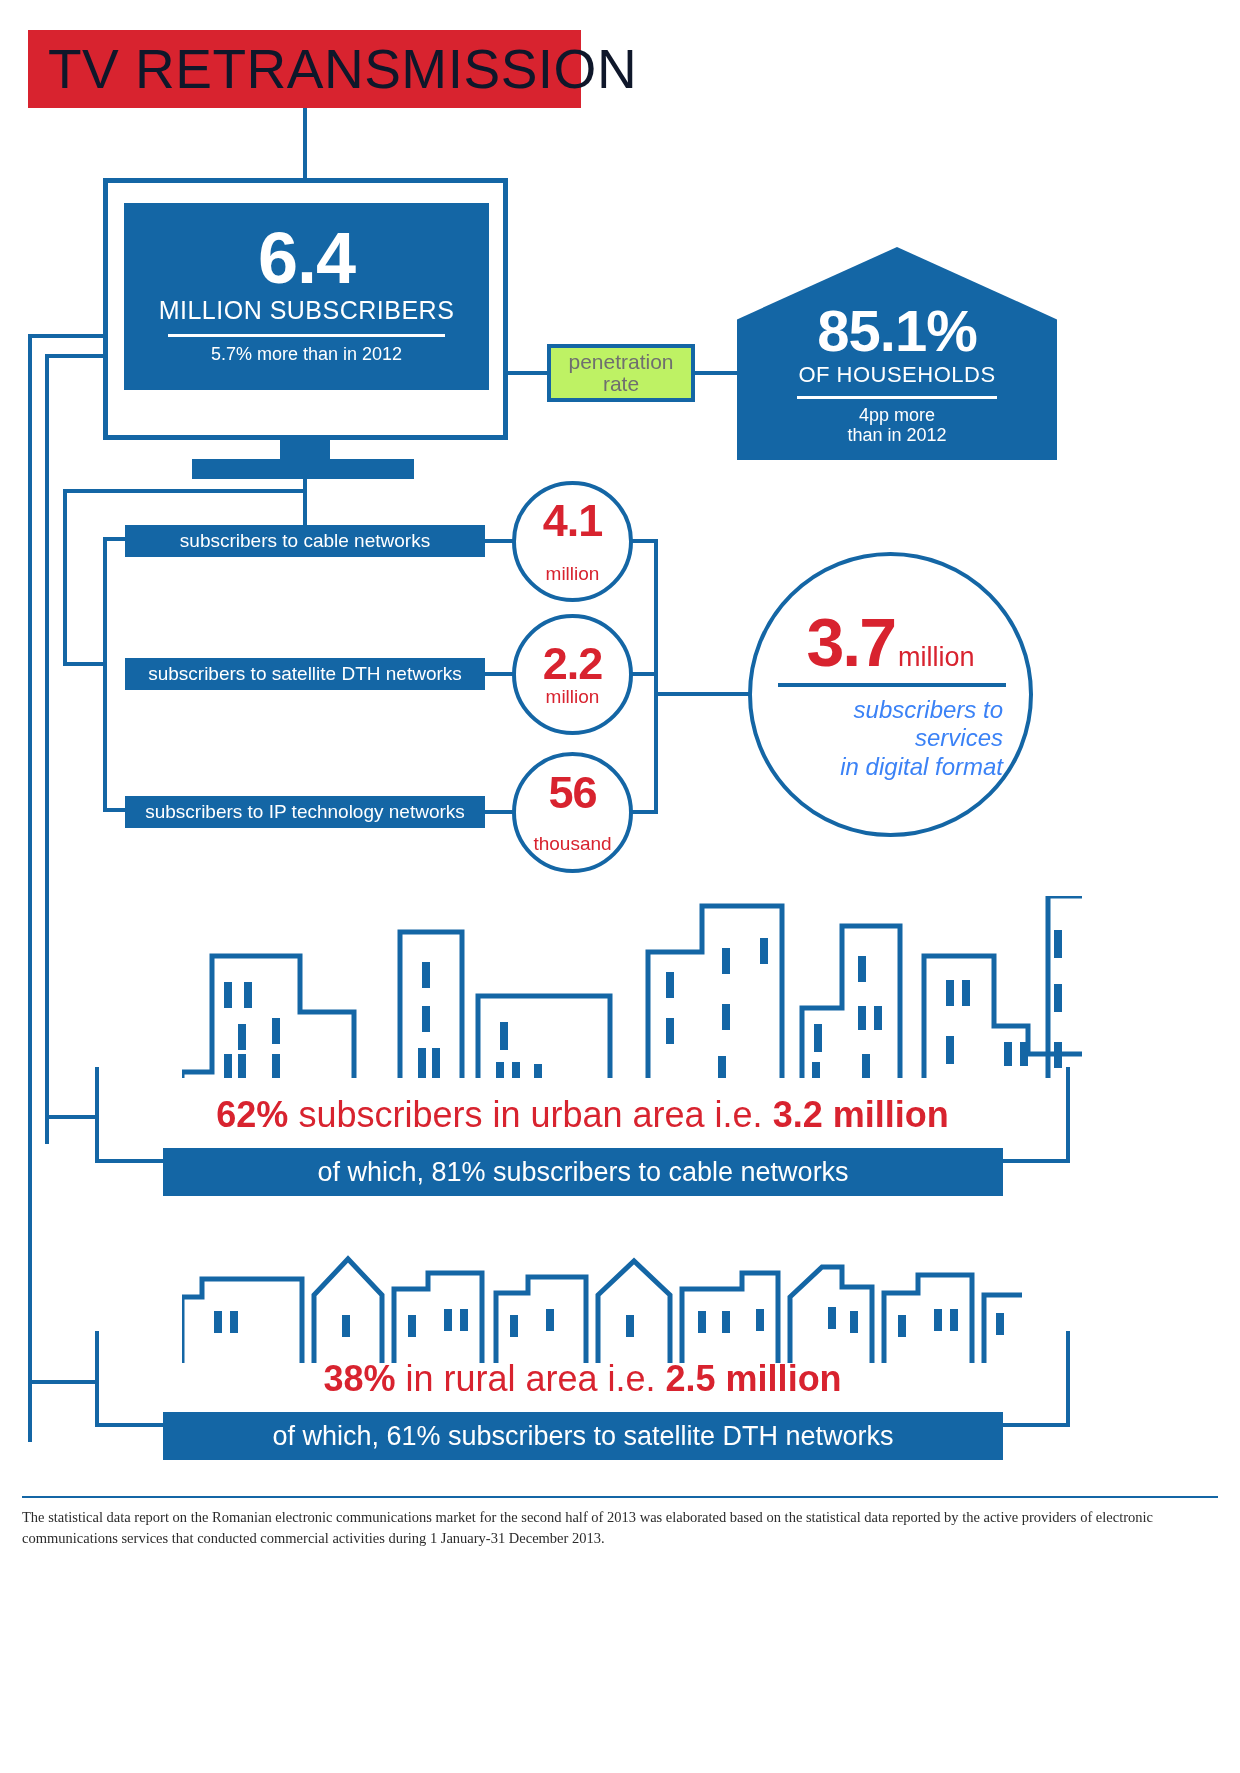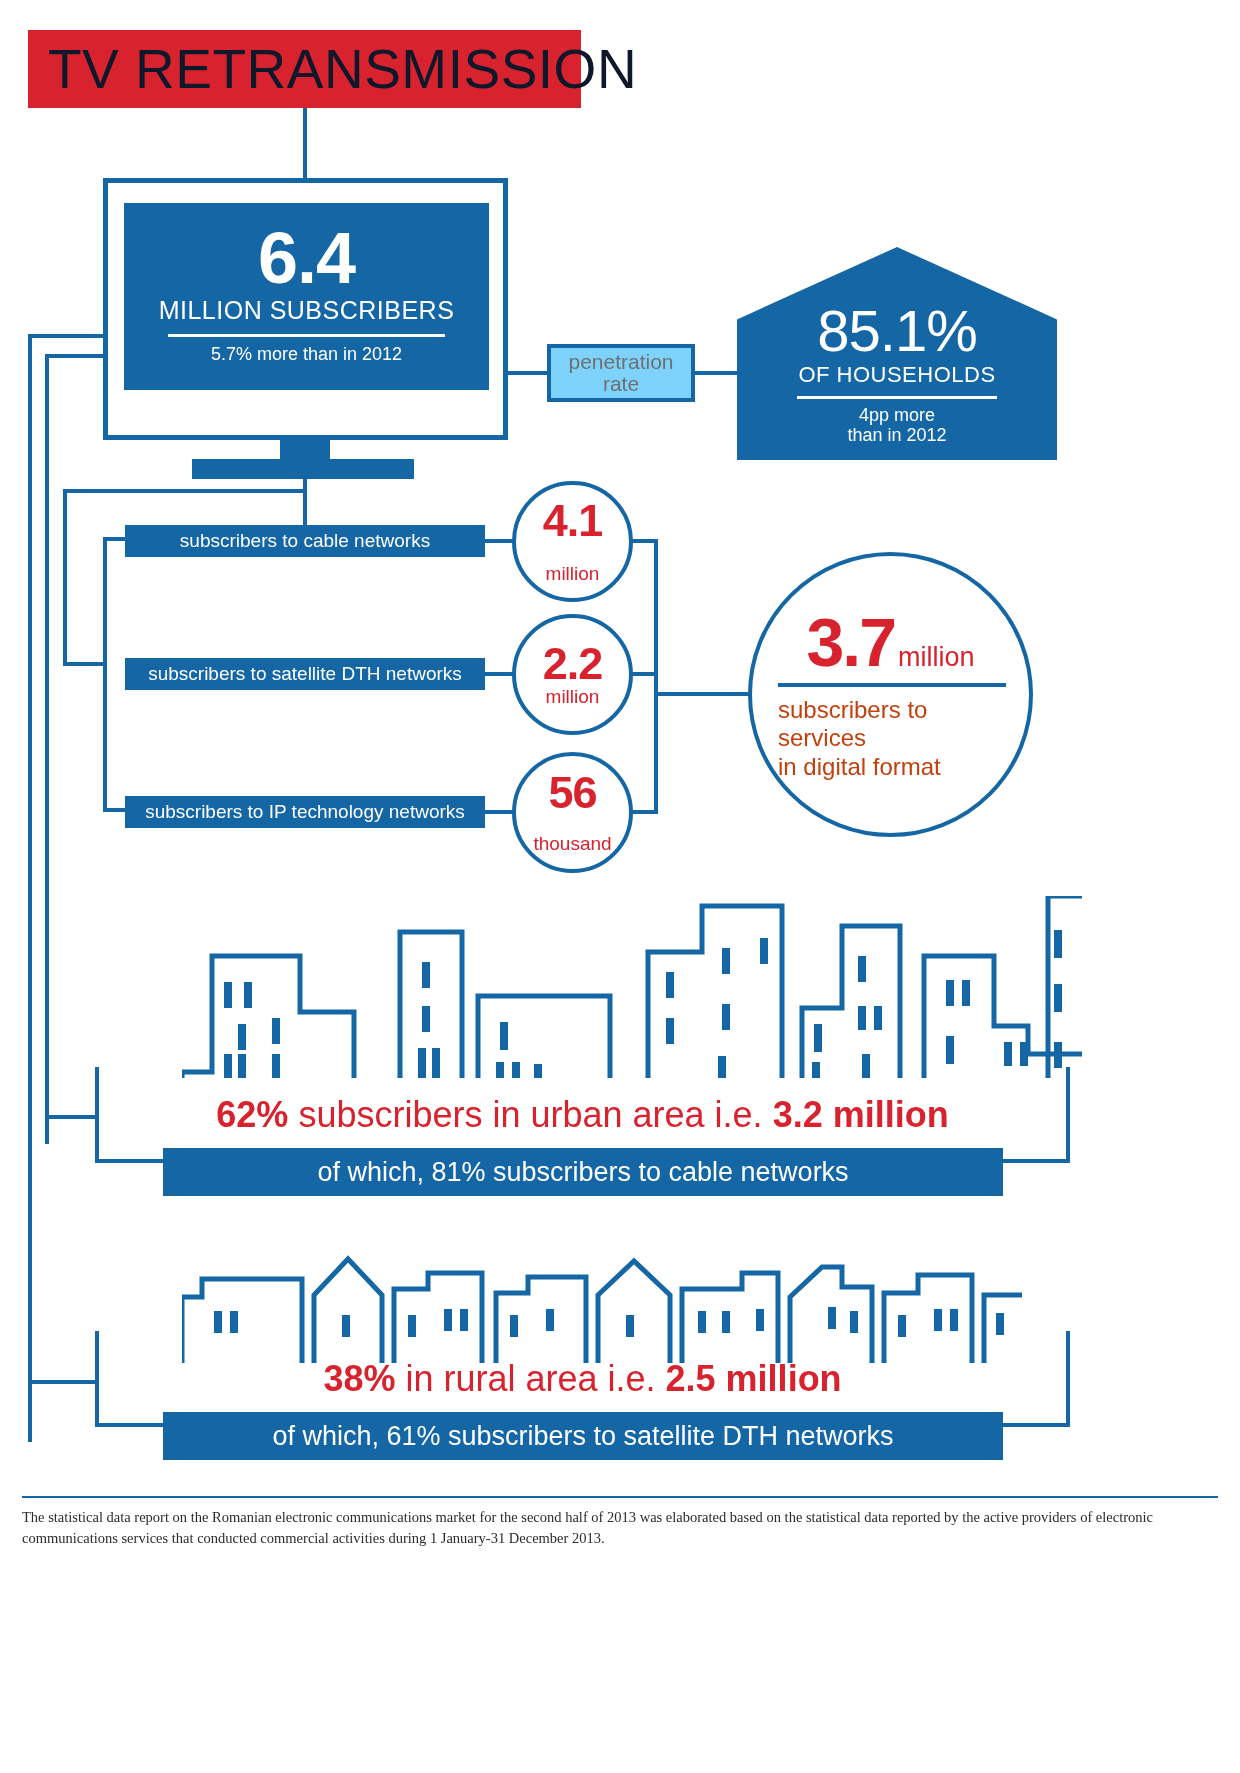--- a/index.html
+++ b/index.html
@@ -37,37 +37,37 @@
   #tv-sub{color:#fff;font-size:25px;font-weight:400;letter-spacing:.5px;margin-top:4px;}
   .wrule{height:3px;background:#fff;width:84%;margin:9px auto 7px;}
   #tv-note{color:#fff;font-size:18px;font-weight:400;}
 
   #tv-neck{left:280px;top:440px;width:50px;height:24px;background:#1466a5;}
   #tv-base{left:192px;top:459px;width:222px;height:20px;background:#1466a5;}
 
   
   #pen-box{
     left:547px;top:344px;width:148px;height:58px;
-    border:4px solid #1466a5;background:#7dd3fc;box-sizing:border-box;
+    border:4px solid #1466a5;background:#bef264;box-sizing:border-box;
     display:flex;align-items:center;justify-content:center;text-align:center;
   }
   #pen-text{color:#6f6f6f;font-size:21px;line-height:1.05;}
 
   
   #arrow{
     left:737px;top:247px;width:320px;height:213px;
     background:#1466a5;
     clip-path:polygon(50% 0%, 100% 34%, 100% 100%, 0% 100%, 0% 34%);
   }
   #arrow-content{
     left:737px;top:247px;width:320px;height:213px;
     display:flex;flex-direction:column;align-items:center;justify-content:flex-end;
     padding-bottom:14px;box-sizing:border-box;
   }
-  #hh-big{color:#fff;font-size:58px;font-weight:400;line-height:1;letter-spacing:-1px;}
+  #hh-big{color:#fff;font-size:58px;font-weight:700;line-height:1;letter-spacing:-1px;}
   #hh-sub{color:#fff;font-size:22px;font-weight:400;letter-spacing:.5px;margin-top:2px;}
   #hh-rule{height:3px;background:#fff;width:200px;margin:8px auto 6px;}
   #hh-note{color:#fff;font-size:18px;text-align:center;line-height:1.15;}
 
   
   .cat-bar{
     background:#1466a5;height:32px;display:flex;align-items:center;justify-content:center;
     color:#fff;font-size:19px;white-space:nowrap;padding:0 14px;box-sizing:border-box;
   }
   #cat1{left:125px;top:525px;width:360px;}
@@ -90,21 +90,21 @@
   #bigcirc{
     left:748px;top:552px;width:285px;height:285px;
     border:4px solid #1466a5;border-radius:50%;background:#fff;
     display:flex;flex-direction:column;align-items:center;justify-content:center;
     box-sizing:border-box;padding:0 26px;
   }
   #bc-row{display:flex;align-items:baseline;justify-content:center;}
   #bc-num{color:#d8232f;font-size:68px;font-weight:700;line-height:1;letter-spacing:-2px;}
   #bc-unit{color:#d8232f;font-size:27px;font-weight:400;margin-left:3px;}
   #bc-rule{height:4px;background:#1466a5;width:228px;margin:7px auto 9px;}
-  #bc-cap{color:#c2410c;font-size:24px;text-align:left;line-height:1.18;}
+  #bc-cap{color:#3b82f6;font-size:24px;text-align:right;line-height:1.18;font-style:italic;}
 
   
   #skyline{left:182px;top:896px;width:900px;height:182px;}
   #houses{left:182px;top:1253px;width:840px;height:110px;}
 
   
   #urban-frame{
     left:95px;top:1067px;width:975px;height:96px;
     border:4px solid #1466a5;border-top:none;box-sizing:border-box;background:transparent;
   }

